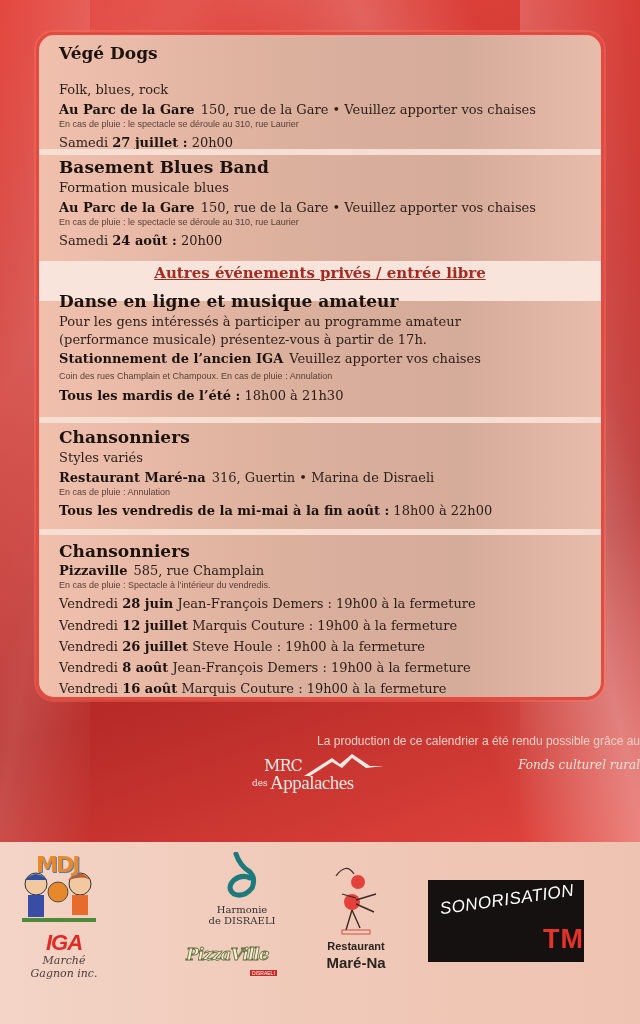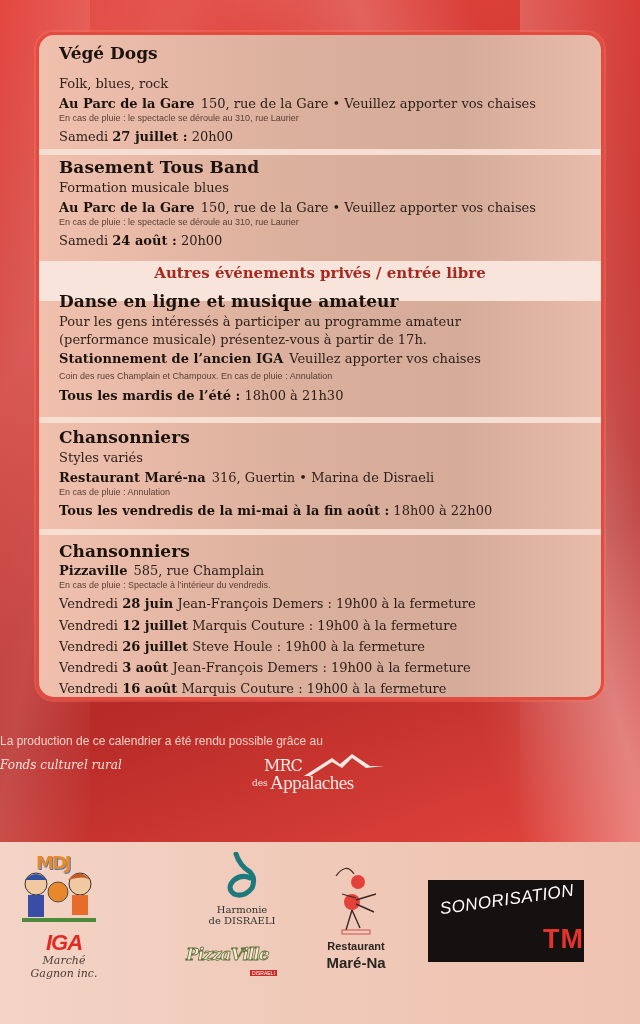--- a/index.html
+++ b/index.html
@@ -54,24 +54,25 @@
   }
   .ev-date { font-size: 13px; line-height: 20px; color: #2a1e19; white-space: nowrap; }
   .ev-date b { font-weight: bold; color: #1c130f; }
   .section-banner {
     position: absolute; left: 0; width: 100%; height: 40px;
     background: #f8e4da;
     text-align: center;
     font-family: "DejaVu Serif", serif;
     font-weight: bold; font-size: 15px; line-height: 24px;
     color: #a8291f;
+    text-decoration: underline;
   }
   .sp { display: inline-block; width: 6px; }
   .credit {
-    position: absolute; left: 0; width: 640px; text-align: left;
+    position: absolute; left: 0; width: 640px; text-align: right;
   }
   .credit-text {
     top: 734px;
     font-family: "Liberation Sans", sans-serif;
     font-size: 12px; color: #f5cfc5;
   }
   .credit-fund {
     top: 758px;
     font-family: "DejaVu Serif", serif;
     font-style: italic; font-size: 12px; color: #fbe3dc;
@@ -93,21 +94,21 @@
   }
   .mrc-logo svg { position: absolute; left: 56px; top: 0; }
   .footer {
     position: absolute; left: 0; top: 842px; width: 640px; height: 182px;
     background: linear-gradient(90deg, #f3d4c6 0%, #f0c9b8 50%, #efc3b1 100%);
   }
   .logo { position: absolute; }
   .mdj { left: 16px; top: 10px; width: 84px; height: 76px; }
   .mdj .letters {
     position: absolute; left: 20px; top: 0; font-family: "DejaVu Sans", sans-serif;
-    font-weight: bold; font-size: 18px; color: #e88a2a; letter-spacing: -2px;
+    font-weight: bold; font-size: 22px; color: #e88a2a; letter-spacing: -2px;
     text-shadow: 1px 1px 0 #4b7cc0;
   }
   .iga { left: 14px; top: 90px; width: 100px; height: 60px; text-align: center; }
   .iga .mark {
     font-family: "Liberation Sans", sans-serif; font-style: italic; font-weight: bold;
     font-size: 22px; line-height: 22px; color: #e22a23; letter-spacing: -1px;
   }
   .iga .sub {
     font-family: "DejaVu Serif", serif; font-style: italic; font-size: 11px; line-height: 13px; color: #4a3a36;
   }
@@ -158,36 +159,36 @@
 
 <div class="bg-red">
   <div class="streak1"></div>
   <div class="streak2"></div>
 </div>
 
 <div class="panel">
 
   <div class="event" style="top:8px">
     <div class="ev-title">Végé Dogs</div>
-    <div class="ev-genre" style="margin-top:12px">Folk, blues, rock</div>
+    <div class="ev-genre" style="margin-top:18px">Folk, blues, rock</div>
     <div class="ev-line" style="margin-top:2px">
       <b>Au Parc de la Gare</b><span class="sp"></span><span>150, rue de la Gare • Veuillez apporter vos chaises</span>
     </div>
     <div class="ev-note">En cas de pluie : le spectacle se déroule au 310, rue Laurier</div>
     <div class="ev-date" style="margin-top:3px">
       <span>Samedi</span>
       <b>27 juillet :</b>
       <span>20h00</span>
     </div>
   </div>
 
   <div class="divider" style="top:114px"></div>
 
   <div class="event" style="top:122px">
-    <div class="ev-title">Basement Tous Band</div>
+    <div class="ev-title">Basement Blues Band</div>
     <div class="ev-genre" style="margin-top:2px">Formation musicale blues</div>
     <div class="ev-line" style="margin-top:2px">
       <b>Au Parc de la Gare</b><span class="sp"></span><span>150, rue de la Gare • Veuillez apporter vos chaises</span>
     </div>
     <div class="ev-note">En cas de pluie : le spectacle se déroule au 310, rue Laurier</div>
     <div class="ev-date" style="margin-top:3px">
       <span>Samedi</span>
       <b>24 août :</b>
       <span>20h00</span>
     </div>
@@ -242,21 +243,21 @@
       <b>12 juillet</b>
       <span>Marquis Couture : 19h00 à la fermeture</span>
     </div>
     <div class="ev-date" style="margin-top:1px">
       <span>Vendredi</span>
       <b>26 juillet</b>
       <span>Steve Houle : 19h00 à la fermeture</span>
     </div>
     <div class="ev-date" style="margin-top:1px">
       <span>Vendredi</span>
-      <b>3 août</b>
+      <b>8 août</b>
       <span>Jean-François Demers : 19h00 à la fermeture</span>
     </div>
     <div class="ev-date" style="margin-top:1px">
       <span>Vendredi</span>
       <b>16 août</b>
       <span>Marquis Couture : 19h00 à la fermeture</span>
     </div>
   </div>
 </div>
 

